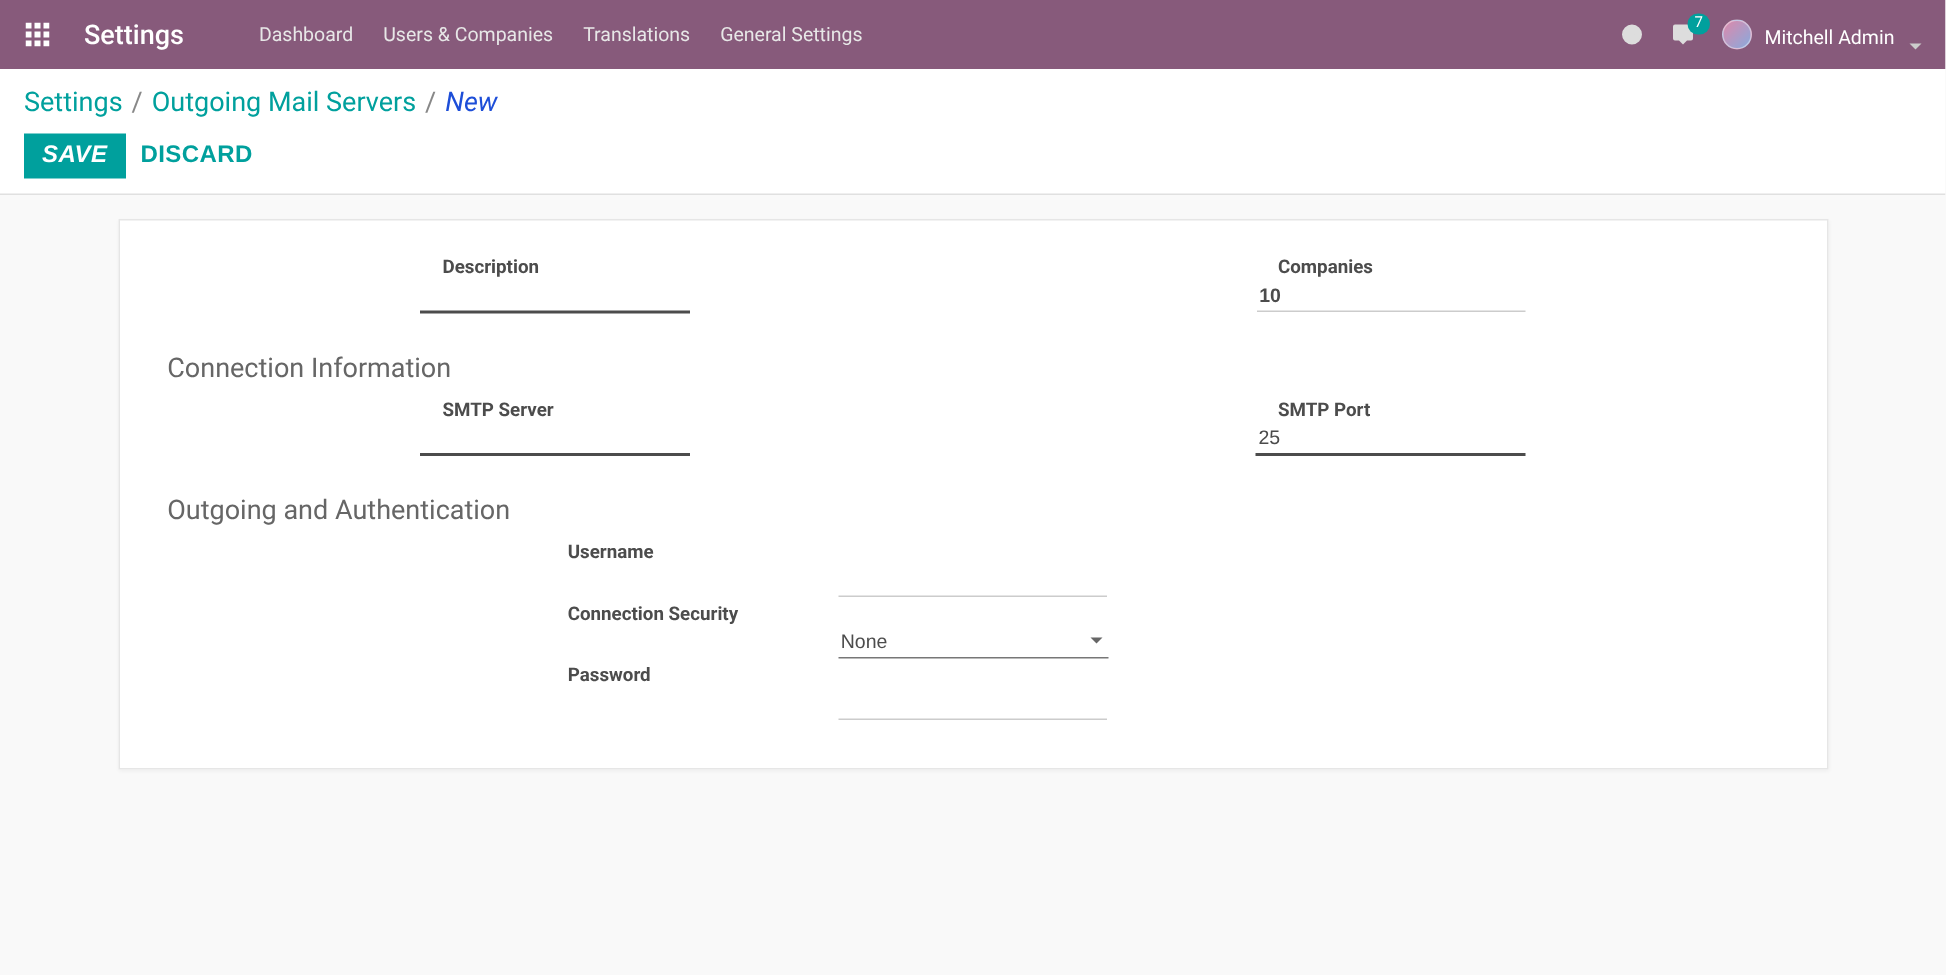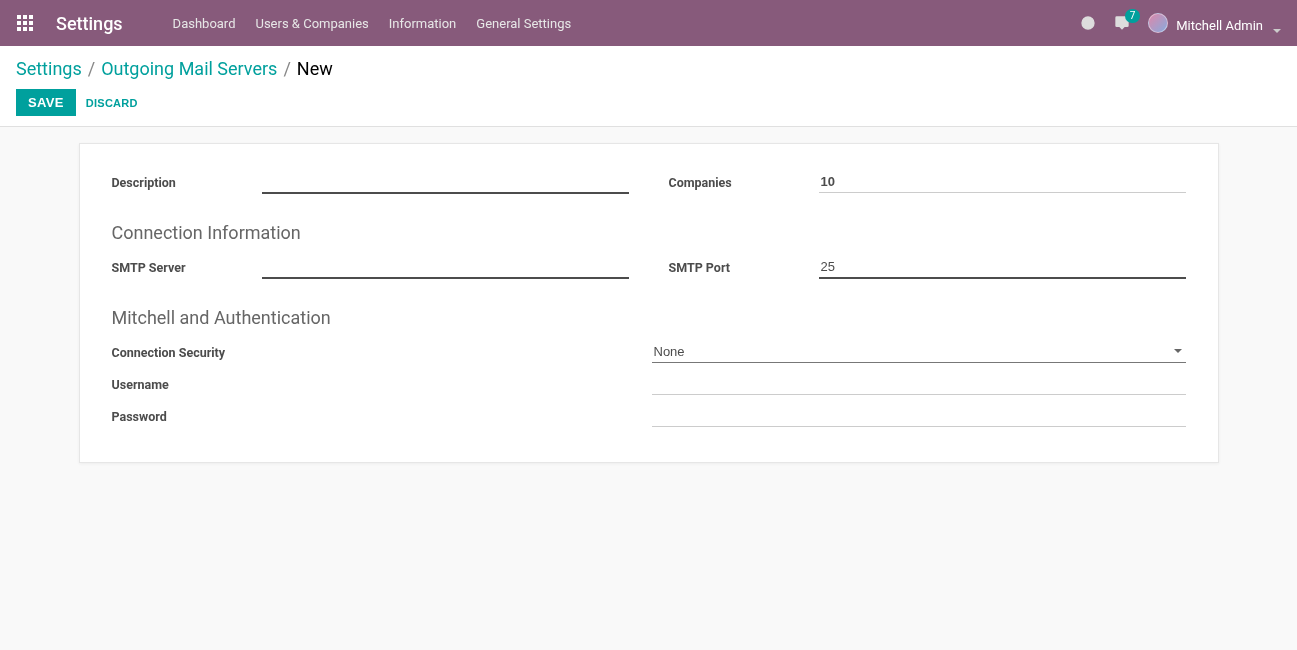--- a/index.html
+++ b/index.html
@@ -93,38 +93,39 @@
   }
   .breadcrumb {
     display: flex;
     align-items: center;
     font-size: 18px;
     gap: 6px;
     margin-bottom: 10px;
   }
   .breadcrumb a { color: #00a09d; text-decoration: none; cursor: pointer; }
   .breadcrumb .sep { color: #888; }
-  .breadcrumb .current { color: #000000; }
+  .breadcrumb .current { color: #1d4ed8; font-style: italic; }
   .btn-row { display: flex; align-items: center; gap: 10px; }
   .btn-primary {
     background: #00a09d;
     color: #fff;
     border: none;
     padding: 6px 12px;
     font-weight: 600;
-    font-size: 13px;
+    font-size: 16px;
     letter-spacing: 0.3px;
     cursor: pointer;
+    font-style: italic;
   }
   .btn-link {
     background: none;
     border: none;
     color: #00a09d;
     font-weight: 600;
-    font-size: 11px;
+    font-size: 16px;
     letter-spacing: 0.3px;
     cursor: pointer;
   }
   
   .form-wrap {
     padding: 16px 0 0 0;
     display: flex;
     justify-content: center;
   }
   .sheet {
@@ -138,20 +139,21 @@
     display: flex;
     gap: 40px;
   }
   .col { flex: 1; display: flex; align-items: flex-start; }
   .field {
     display: flex;
     width: 100%;
     align-items: center;
     min-height: 28px;
     margin-bottom: 4px;
+    flex-direction: column;
   }
   .label {
     width: 150px;
     font-weight: 700;
     color: #4c4c4c;
     font-size: 12.5px;
     flex-shrink: 0;
   }
   .input {
     flex: 1;
@@ -219,21 +221,21 @@
         <rect x="12" y="6" width="4" height="4"></rect>
       <rect x="0" y="12" width="4" height="4"></rect>
         <rect x="6" y="12" width="4" height="4"></rect>
         <rect x="12" y="12" width="4" height="4"></rect>
     </svg>
   </div>
   <div class="brand">Settings</div>
   <div class="topnav">
     <div class="topnav-item">Dashboard</div>
     <div class="topnav-item">Users &amp; Companies</div>
-    <div class="topnav-item">Information</div>
+    <div class="topnav-item">Translations</div>
     <div class="topnav-item">General Settings</div>
   </div>
   <div class="spacer"></div>
   <div class="systray">
     <div class="systray-icon">
       <svg width="16" height="16" viewBox="0 0 24 24" fill="none" stroke="#ddd" stroke-width="2">
         <circle cx="12" cy="12" r="9"></circle>
           <path d="M12 7v5l3 2"></path>
       </svg>
     </div>
@@ -293,35 +295,35 @@
         </div>
       </div>
       <div class="col">
         <div class="field">
           <div class="label">SMTP Port</div>
           <input class="input required" value="25" style="">
         </div>
       </div>
     </div>
 
-    <h2 class="section">Mitchell and Authentication</h2>
+    <h2 class="section">Outgoing and Authentication</h2>
 
     <div class="single-col">
+      <div class="field">
+        <div class="label" style="width:540px">Username</div>
+        <input class="input light" value="" style="">
+      </div>
       <div class="field">
         <div class="label" style="width:540px">Connection Security</div>
         <div class="select-wrap">
           <input class="input" style="width: 100%; border-bottom: 1px solid rgb(119, 119, 119);" value="None">
           <div class="select-caret"></div>
         </div>
       </div>
       <div class="field">
-        <div class="label" style="width:540px">Username</div>
-        <input class="input light" value="" style="">
-      </div>
-      <div class="field">
         <div class="label" style="width:540px">Password</div>
         <input type="password" class="input light" value="" style="">
       </div>
     </div>
 
 
   </div>
 </div>
 
 </body></html>

